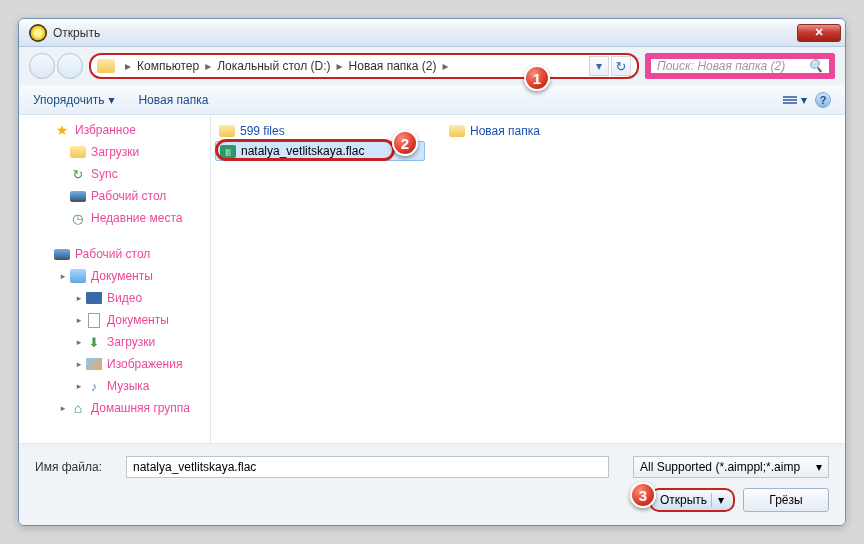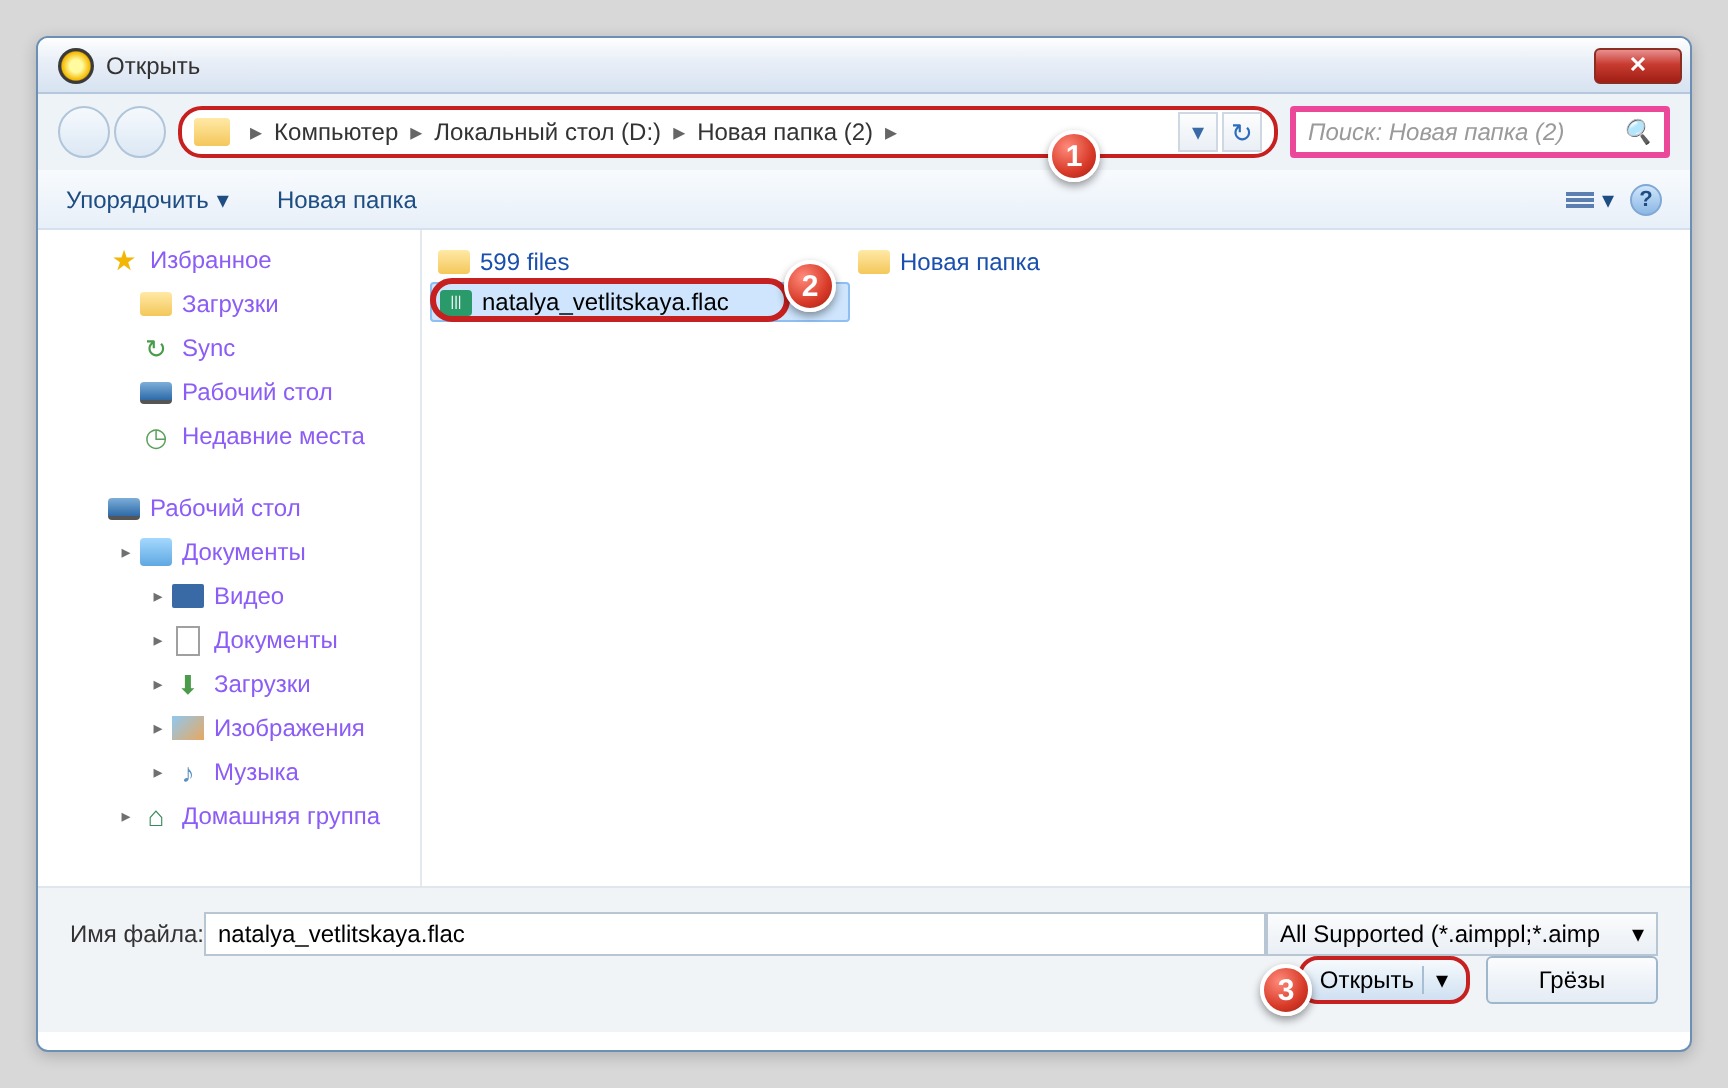--- a/index.html
+++ b/index.html
@@ -12,62 +12,62 @@
 .navbar { height: 38px; background: #eef3f8; display: flex; align-items: center; padding: 4px 10px; gap: 6px; }
 .nav-btns { display: flex; gap: 2px; }
 .nav-circle { width: 26px; height: 26px; border-radius: 50%; background: linear-gradient(#f5f9fd, #dce8f4); border: 1px solid #b0c5da; }
 .breadcrumb { flex: 1; height: 26px; background: #fff; border: 2px solid #c72020; border-radius: 12px; display: flex; align-items: center; padding: 0 6px; gap: 2px; }
 .bc-folder { width: 18px; height: 14px; background: linear-gradient(#ffe9a6, #f4c75a); border-radius: 2px; margin-right: 4px; }
 .bc-sep { color: #666; padding: 0 4px; }
 .bc-item { color: #333; cursor: pointer; }
 .bc-end { display: flex; gap: 2px; margin-left: auto; }
 .bc-btn { width: 20px; height: 20px; border: 1px solid #cfd8e2; background: linear-gradient(#fdfdfd, #e9eff5); display: flex; align-items: center; justify-content: center; color: #3a6aa5; }
 .refresh { color: #2c6cc0; font-size: 13px; }
-.search { width: 190px; height: 26px; background: #fff; border: 3px solid #ec4899; border-radius: 2px; display: flex; align-items: center; padding: 0 6px; color: #9a9a9a; font-style: italic; }
+.search { width: 190px; height: 26px; background: #fff; border: 6px solid #ec4899; border-radius: 2px; display: flex; align-items: center; padding: 0 6px; color: #9a9a9a; font-style: italic; }
 .search-icon { margin-left: auto; color: #5a7fb0; font-size: 12px; }
 .toolbar { height: 30px; background: linear-gradient(#f8fbfe, #e7eff8); border-bottom: 1px solid #d5e1ed; display: flex; align-items: center; padding: 0 14px; gap: 24px; }
 .tb-item { color: #1d4d82; cursor: pointer; display: flex; align-items: center; gap: 4px; text-align: right; }
 .tb-right { margin-left: auto; display: flex; gap: 8px; align-items: center; }
 .tb-view { display: flex; flex-direction: column; gap: 1px; }
 .tb-line { width: 14px; height: 2px; background: #5a7fb0; }
 .tb-help { width: 16px; height: 16px; border-radius: 50%; border: 1px solid #7fa8d4; background: linear-gradient(#cfe5fb, #8cb7e4); color: #1d4d82; display: flex; align-items: center; justify-content: center; font-weight: bold; font-size: 11px; }
 .body-area { display: flex; height: 328px; }
 .sidebar { width: 192px; background: #fff; border-right: 1px solid #e4e9ef; overflow: hidden; padding-top: 4px; }
 .tree-item { display: flex; align-items: center; height: 22px; cursor: pointer; }
 .tree-exp { width: 12px; text-align: center; color: #707070; font-size: 9px; }
 .tree-icon { width: 18px; height: 16px; margin-right: 4px; display: flex; align-items: center; justify-content: center; }
-.tree-label { color: #8b5cf6; }
+.tree-label { color: #ec4899; }
 .i-star { color: #f2b705; font-size: 14px; }
 .i-folder { background: linear-gradient(#ffe9a6, #f4c75a); width: 16px; height: 12px; border-radius: 2px; }
 .i-sync { color: #4a9b4a; font-size: 13px; }
 .i-desktop { background: linear-gradient(#7eaed9, #2d6aa8); width: 16px; height: 11px; border-radius: 2px; border-bottom: 2px solid #555; }
 .i-recent { color: #5aa05a; font-size: 13px; }
 .i-lib { background: linear-gradient(#a5d8ff, #5fa8e2); width: 16px; height: 14px; border-radius: 2px; }
 .i-video { background: #3a6aa5; width: 16px; height: 12px; border-radius: 1px; }
 .i-doc { background: #fff; border: 1px solid #a0a0a0; width: 12px; height: 15px; }
 .i-dl { color: #4a9b4a; font-size: 13px; }
 .i-img { background: linear-gradient(135deg, #8fc8f0, #e8a860); width: 16px; height: 12px; }
 .i-music { color: #5a8fc0; font-size: 13px; }
 .i-home { color: #3a8a5a; font-size: 14px; }
 .filelist { flex: 1; background: #fff; padding: 6px 4px; position: relative; }
-.file-row { display: flex; }
+.file-row { display: flex; gap: 20px; }
 .file-col { width: 210px; }
 .file-item { display: flex; align-items: center; height: 20px; padding: 0 4px; gap: 5px; cursor: pointer; }
 .file-item.selected { background: #cee5fd; border: 1px solid #8dbff2; border-radius: 2px; }
 .file-label { color: #1a4fad; }
 .file-label.sel { color: #000; }
 .f-folder { width: 16px; height: 12px; background: linear-gradient(#ffe9a6, #f4c75a); border-radius: 2px; }
 .f-audio-g { width: 16px; height: 13px; background: #2a9a6a; border-radius: 2px; display: flex; align-items: center; justify-content: center; color: #fff; font-size: 7px; }
 .f-audio-b { width: 16px; height: 13px; background: #a87a4a; border-radius: 2px; display: flex; align-items: center; justify-content: center; color: #fff; font-size: 7px; }
 .f-link { width: 16px; height: 12px; background: linear-gradient(#ffe9a6, #f4c75a); border-radius: 2px; position: relative; }
 .f-link::after { content: "↗"; position: absolute; bottom: -2px; left: -2px; font-size: 8px; background: #fff; border: 1px solid #888; width: 8px; height: 8px; line-height: 7px; text-align: center; }
 .highlight-oval { position: absolute; border: 3px solid #c72020; border-radius: 14px; pointer-events: none; }
 .marker { position: absolute; width: 26px; height: 26px; border-radius: 50%; background: radial-gradient(circle at 35% 30%, #ff8a7a, #d83a28 60%, #a01f15); border: 2px solid #fff; box-shadow: 0 2px 4px rgba(0,0,0,0.4); color: #fff; font-weight: bold; font-size: 15px; display: flex; align-items: center; justify-content: center; z-index: 100; }
 .footer { background: #f1f4f7; border-top: 1px solid #dfe6ed; padding: 12px 16px 14px; }
-.fn-row { display: flex; align-items: center; gap: 0; }
+.fn-row { display: flex; align-items: center; gap: 24px; margin-bottom: 10px; }
 .fn-label { color: #333; }
 .fn-input { flex: 1; height: 22px; border: 1px solid #b8c6d4; background: #fff; padding: 0 6px; }
 .fn-filter { width: 196px; height: 22px; border: 1px solid #b8c6d4; background: linear-gradient(#fbfcfd, #e9eff5); padding: 0 6px; display: flex; align-items: center; justify-content: space-between; cursor: pointer; }
 .btn-row { display: flex; justify-content: flex-end; gap: 8px; }
 .btn { width: 86px; height: 24px; border: 1px solid #9fb6cc; background: linear-gradient(#fbfcfd, #e3ebf4); border-radius: 3px; cursor: pointer; display: flex; align-items: center; justify-content: center; gap: 4px; }
 .btn.primary { border: 2px solid #c72020; border-radius: 10px; background: linear-gradient(#f6fafd, #cfe0f2); }
 </style>
 </head>
 <body>
 

